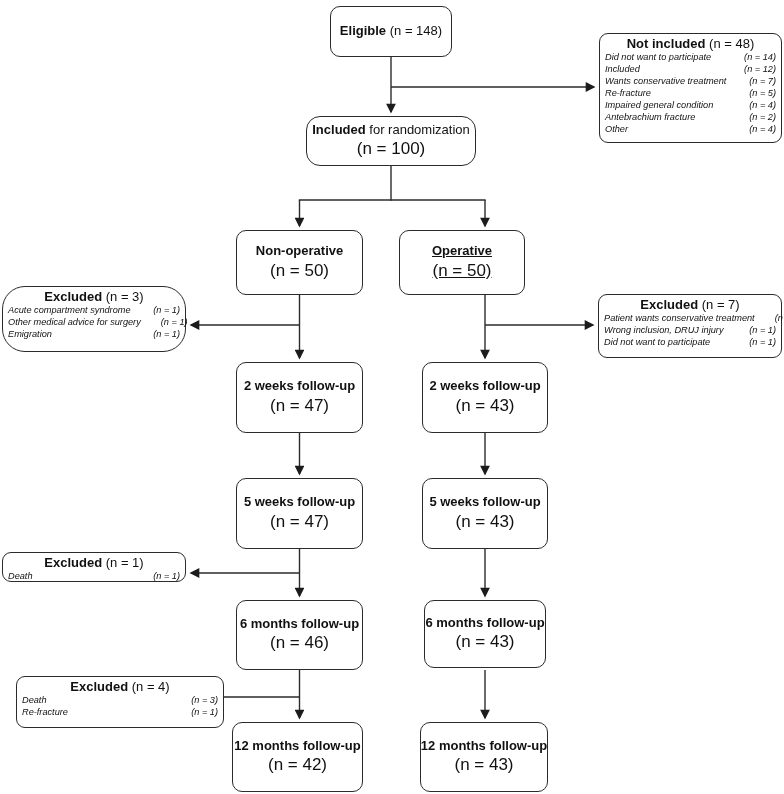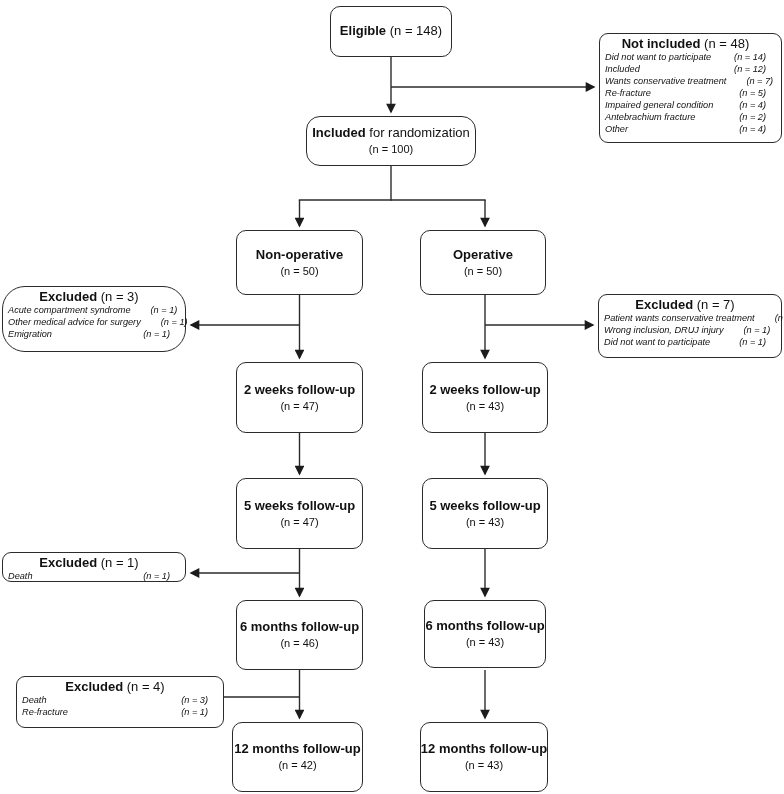--- a/index.html
+++ b/index.html
@@ -17,30 +17,30 @@
     background:#ffffff;
     border:1.5px solid #2b2b2b;
     border-radius:10px;
     display:flex;flex-direction:column;
     align-items:center;justify-content:center;
     text-align:center;
     box-sizing:border-box;
     line-height:1.3;
   }
   .box .title{font-weight:bold;font-size:13px;white-space:nowrap;}
-  .box .count{font-size:11px;}
+  .box .count{font-size:17px;}
   .inline-title{font-size:13px;white-space:nowrap;}
   .inline-title b{font-weight:bold;}
   .side-box{
     position:absolute;
     background:#ffffff;
     border:1.5px solid #2b2b2b;
     border-radius:9px;
     box-sizing:border-box;
-    padding:2px 15px 3px 5px;
+    padding:2px 5px 3px 5px;
     display:flex;flex-direction:column;
   }
   .side-title{text-align:center;font-size:13px;white-space:nowrap;line-height:1.25;}
   .side-title b{font-weight:bold;}
   .side-row{
     display:flex;justify-content:space-between;
     font-style:italic;font-size:9.2px;line-height:1.3;
     white-space:nowrap;
   }
   .side-row .c{margin-left:20px;}
@@ -125,21 +125,21 @@
   <div class="box" style="left:306px;top:116px;width:170px;height:50px;border-radius:14px;">
     <div class="inline-title"><b>Included</b> <span>for randomization</span></div>
     <div class="count">(n = 100)</div>
   </div>
 
   <div class="box" style="left:236px;top:230px;width:127px;height:65px;">
     <div class="title">Non-operative</div>
     <div class="count">(n = 50)</div>
   </div>
 
-  <div class="box" style="left:420px;top:230px;width:126px;height:65px;">
+  <div class="box" style="left:399px;top:230px;width:126px;height:65px;text-decoration:underline;">
     <div class="title">Operative</div>
     <div class="count">(n = 50)</div>
   </div>
 
   <div class="side-box" style="left:2px;top:286px;width:184px;height:66px;border-radius:23px;">
     <div class="side-title"><b>Excluded</b> <span>(n = 3)</span></div>
     <div class="side-row">
         <span>Acute compartment syndrome</span>
         <span class="c">(n = 1)</span>
       </div>

